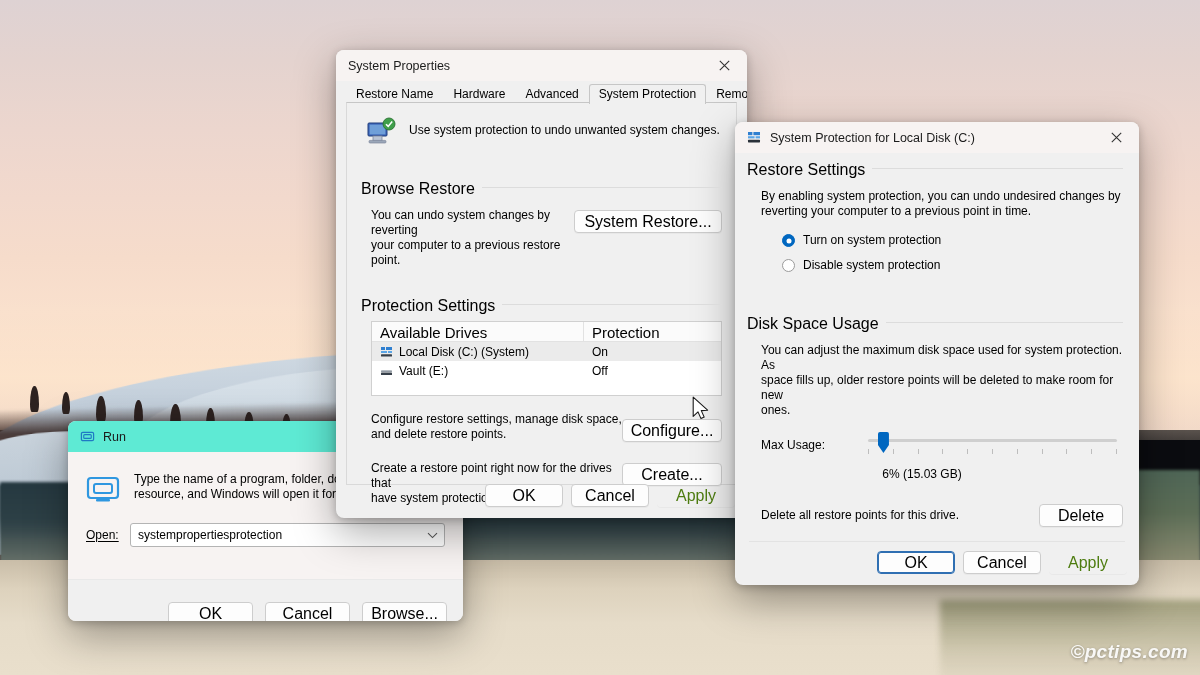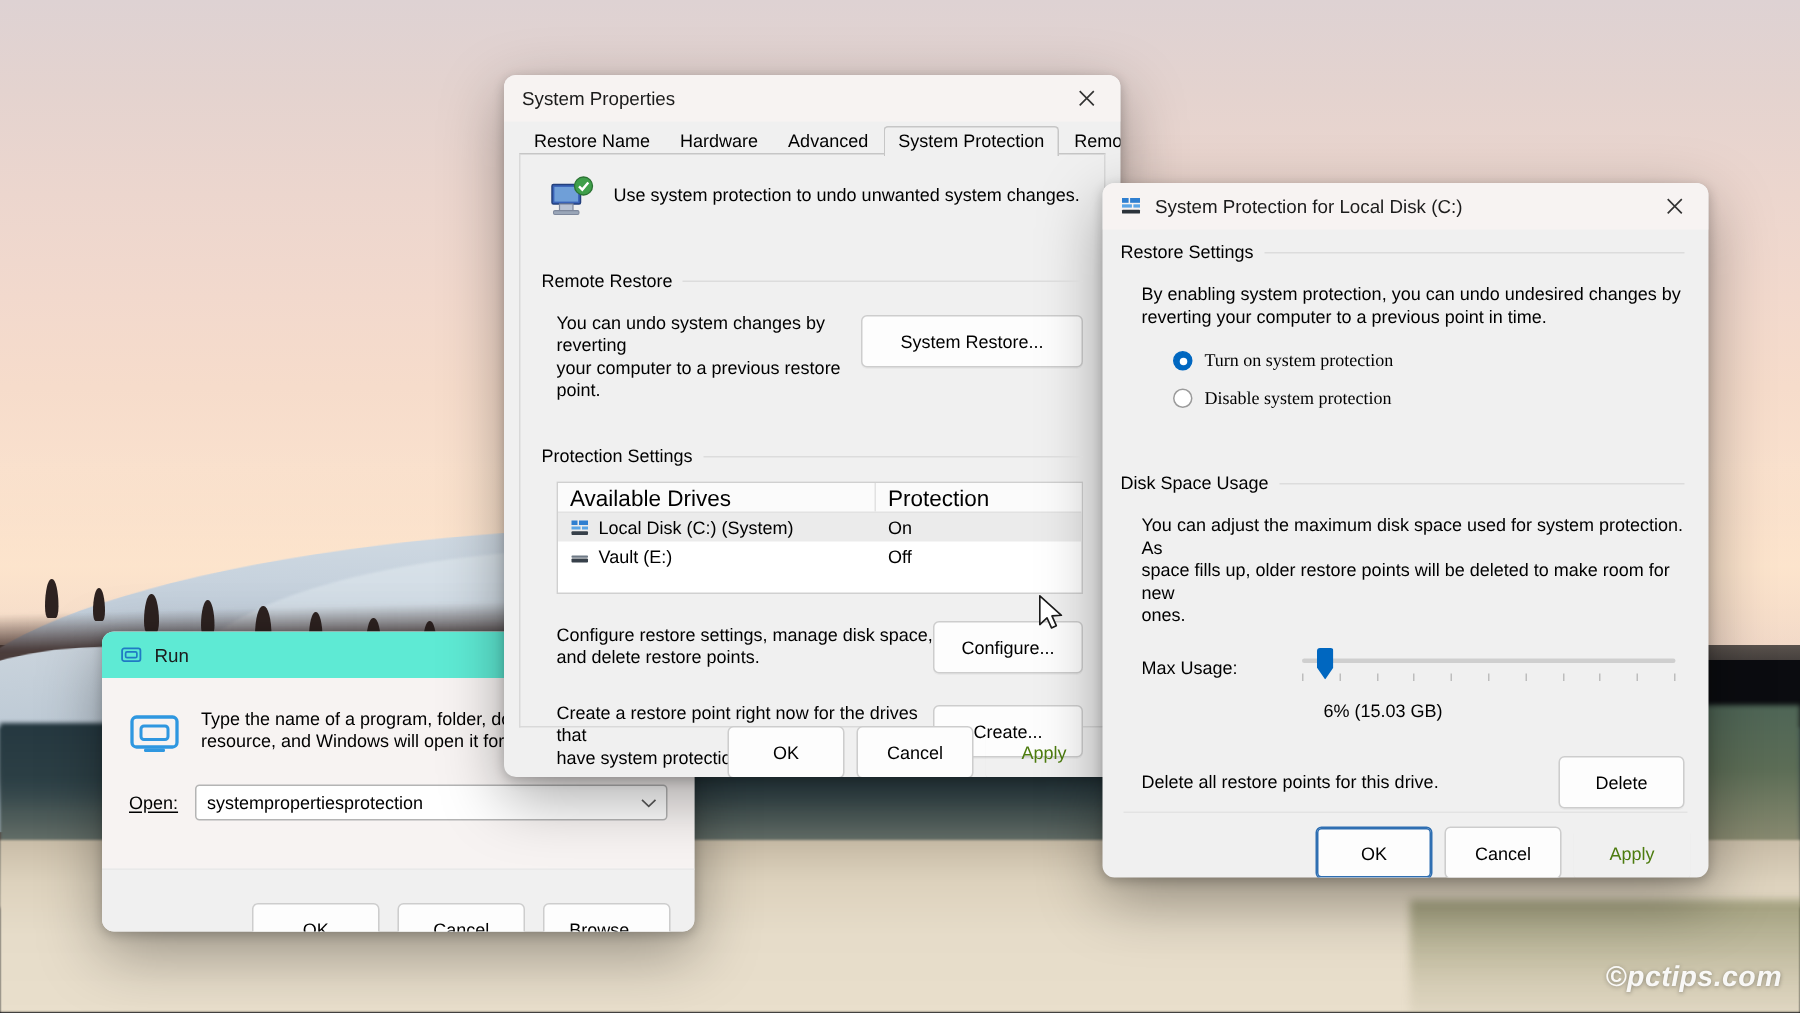--- a/index.html
+++ b/index.html
@@ -154,21 +154,21 @@
     position: relative;
     top: -1px;
   }
 
   
   .group {
     position: relative;
     margin: 0;
   }
   .group-title {
-    font-size: 12px;
+    font-size: 16px;
     display: inline-block;
     background: #f0f0f0;
     padding-right: 7px;
     position: relative;
     z-index: 2;
   }
   .group-line {
     position: absolute;
     left: 0; right: 0; top: 50%;
     border-top: 1px solid #dcdcdc;
@@ -177,23 +177,23 @@
   .group-head { position: relative; height: 14px; }
 
   .body-text { font-size: 12px; line-height: 15px; color: #000; }
 
   
   .btn {
     background: #fdfdfd;
     border: 1px solid #cdcdcd;
     border-radius: 4px;
     font-family: "Liberation Sans", sans-serif;
-    font-size: 12px;
+    font-size: 16px;
     color: #000;
-    height: 35px;
+    height: 23px;
     display: inline-flex; align-items: center; justify-content: center;
     box-shadow: 0 1px 0 rgba(0,0,0,.03);
     white-space: nowrap;
   }
   .btn.disabled { color: #4d7c0f; background: #f4f4f4; border-color: #dcdcdc; }
   .btn.focus { border-color: #2f6fb2; box-shadow: 0 0 0 1px #2f6fb2 inset; }
 
   
   .listview {
     border: 1px solid #d0d0d0;
@@ -210,21 +210,21 @@
   .lv-col1 { width: 212px; border-right: 1px solid #e2e2e2; }
   .lv-row {
     display: flex; height: 19px; align-items: center;
     font-size: 12px;
   }
   .lv-row.sel { background: #ebebeb; }
   .lv-row .c1 { width: 212px; display: flex; align-items: center; gap: 6px; padding-left: 8px; }
   .lv-row .c2 { padding-left: 8px; }
 
   
-  .radio-row { display: flex; align-items: center; gap: 8px; margin-bottom: 2px; font-family: Liberation Serif, serif; }
+  .radio-row { display: flex; align-items: center; gap: 8px; margin-bottom: 2px; }
   .radio {
     width: 13px; height: 13px; border-radius: 50%;
     border: 1px solid #9b9b9b; background: #fff;
     flex: none; position: relative;
   }
   .radio.checked { background: #0067c0; border-color: #0067c0; }
   .radio.checked::after {
     content: ""; position: absolute; left: 50%; top: 50%;
     width: 5px; height: 5px; border-radius: 50%; background: #fff;
     transform: translate(-50%,-50%);
@@ -381,21 +381,21 @@
           <circle cx="22" cy="7" r="6" fill="#3f9f4a" stroke="#2b7333" stroke-width=".9"></circle>
           <path d="M19 7.2 L21.2 9.4 L25.2 4.6" stroke="#fff" stroke-width="1.6" fill="none"></path>
         </svg>
       </span>
       <div class="body-text" style="padding-top:6px;">Use system protection to undo unwanted system changes.</div>
     </div>
 
     <div class="group" style="margin-top:32px;">
       <div class="group-head">
         <div class="group-line"></div>
-        <span class="group-title">Remote Restore</span>
+        <span class="group-title">Browse Restore</span>
       </div>
       <div style="display:flex; align-items:flex-start; padding:14px 0 0 10px;">
         <div style="flex:1;">
           <div class="body-text">You can undo system changes by reverting</div>
           <div class="body-text">your computer to a previous restore point.</div>
         </div>
         <div class="btn" style="width:148px; margin-top:2px;">System Restore...</div>
       </div>
     </div>
 
@@ -432,21 +432,21 @@
                 <rect x="1" y="7.4" width="11" height="2.6" rx=".6" fill="#37404a"></rect>
                 <rect x="1" y="5.4" width="11" height="1.4" rx=".5" fill="#6f7a86"></rect>
               </svg>
             </span>
             <span>Vault (E:)</span>
           </div>
           <div class="c2">Off</div>
         </div>
       </div>
 
-      <div style="display:flex; align-items:center; padding:16px 0 0 10px;">
+      <div style="display:flex; align-items:flex-end; padding:16px 0 0 10px;">
         <div style="flex:1;">
           <div class="body-text">Configure restore settings, manage disk space,</div>
           <div class="body-text">and delete restore points.</div>
         </div>
         <div class="btn" style="width:100px; margin-top:2px;">Configure...</div>
       </div>
 
       <div style="display:flex; align-items:flex-start; padding:19px 0 0 10px;">
         <div style="flex:1;">
           <div class="body-text">Create a restore point right now for the drives that</div>

